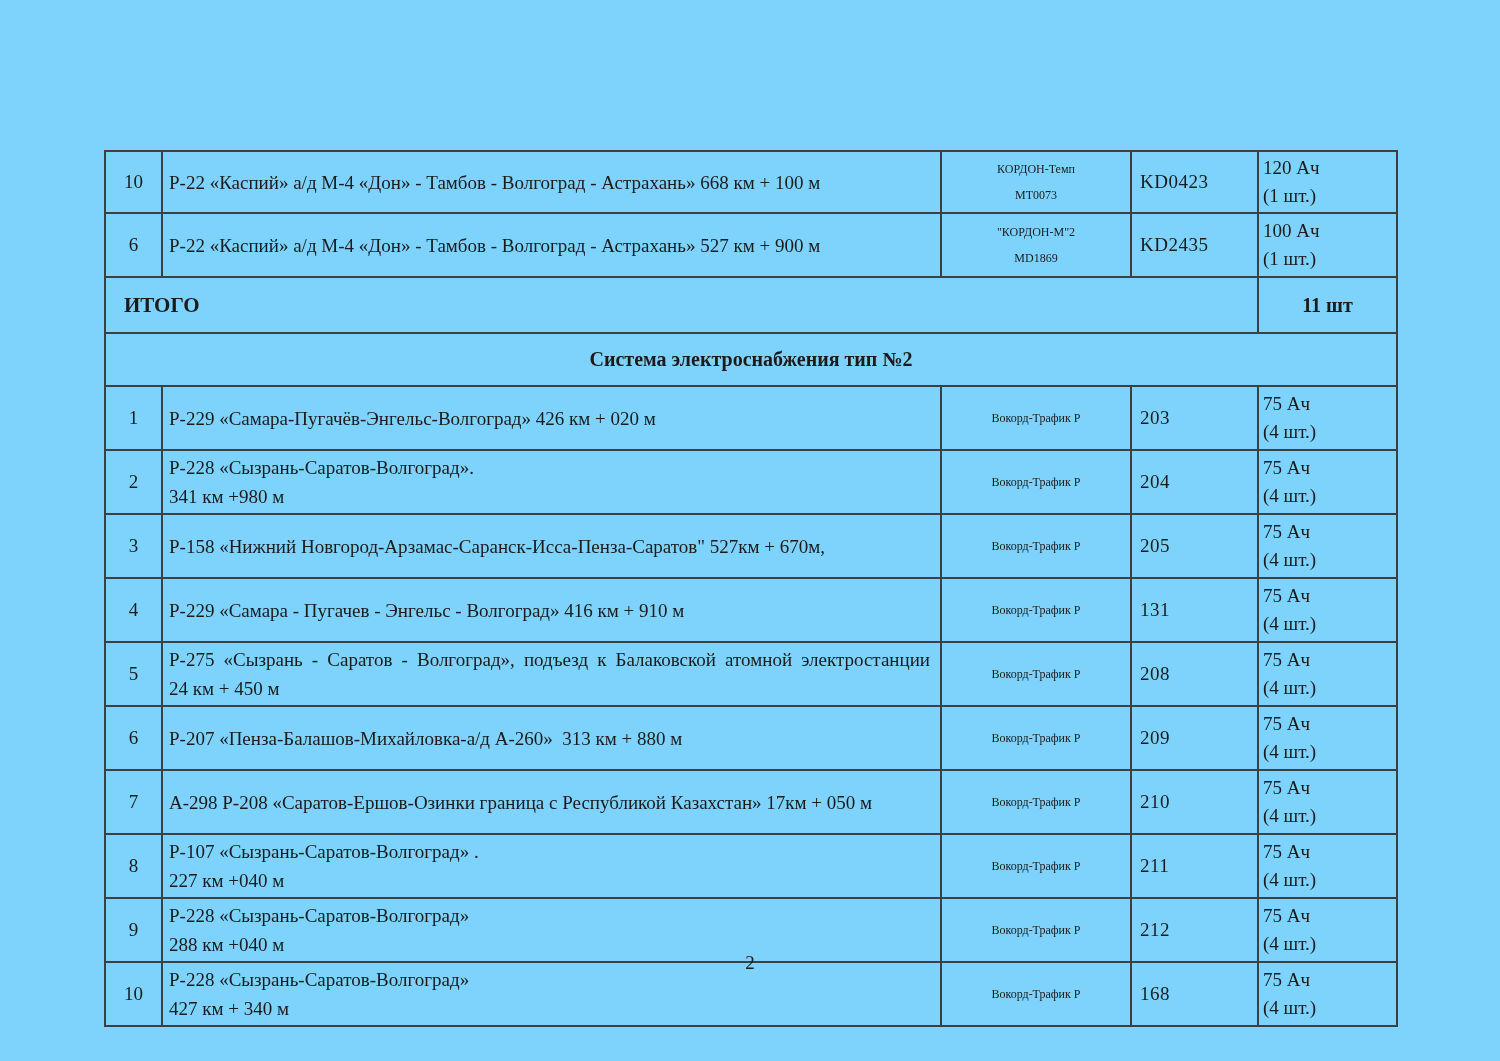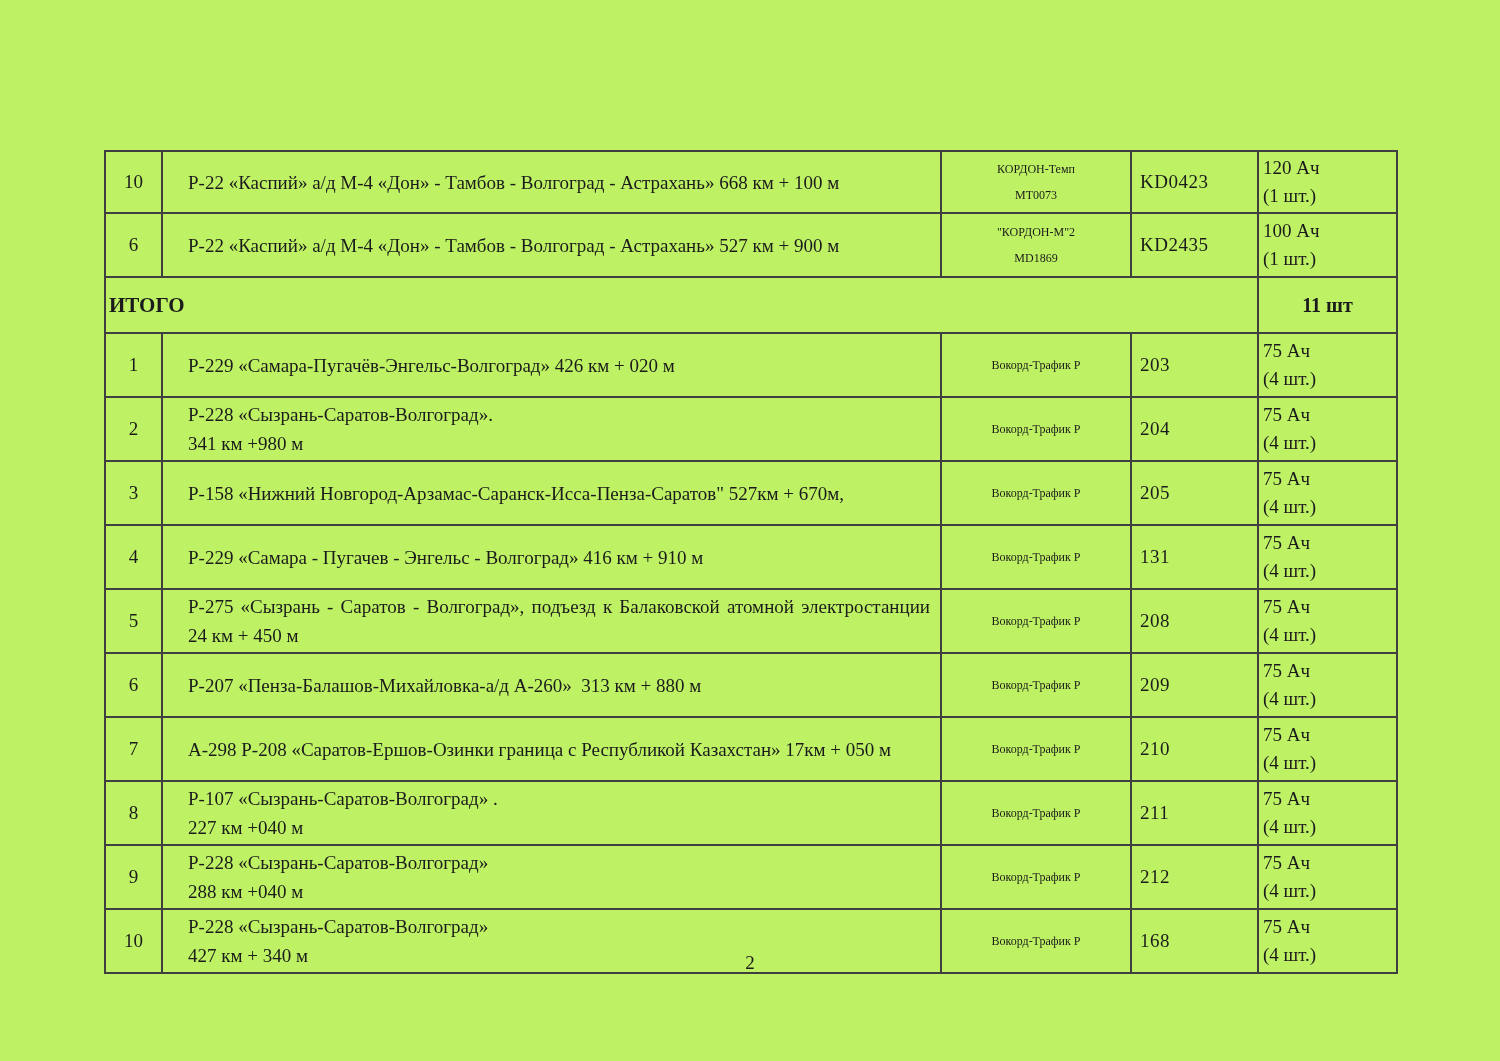--- a/index.html
+++ b/index.html
@@ -4,21 +4,21 @@
 <style>
   html, body {
     margin: 0;
     padding: 0;
     background: #ffffff;
   }
   .page {
     position: relative;
     width: 1500px;
     height: 1061px;
-    background: #bef264;
+    background: #7dd3fc;
     font-family: "Liberation Serif", serif;
     color: #1b1b1b;
     overflow: hidden;
   }
   table.doc-table {
     position: absolute;
     left: 104px;
     top: 150px;
     width: 1292px;
     border-collapse: collapse;
@@ -29,27 +29,27 @@
     vertical-align: middle;
     font-size: 19px;
     padding: 2px 8px;
     overflow: hidden;
   }
   tr.h55 td { height: 55px; }
   tr.h58 td { height: 58px; }
   tr.h50 td { height: 50px; }
   tr.h47 td { height: 47px; }
   .c-num  { text-align: center; padding: 2px 2px; }
-  .c-desc { text-align: left; line-height: 29px; padding: 2px 10px 2px 25px; }
+  .c-desc { text-align: left; line-height: 29px; padding: 2px 10px 2px 6px; }
   .c-desc .line { min-height: 0; }
   .jfull  { text-align: justify; text-align-last: justify; }
   .c-dev  { text-align: center; white-space: pre-line; font-size: 12px; line-height: 26px; padding: 2px 4px; }
   .c-code { text-align: left; letter-spacing: 0.5px; }
   .c-batt { text-align: left; white-space: pre-line; line-height: 28px; padding: 2px 4px; border-radius: 11px; }
-  .total-label { font-weight: bold; font-size: 21px; padding-left: 3px; }
+  .total-label { font-weight: bold; font-size: 21px; padding-left: 18px; }
   .total-value { font-weight: bold; font-size: 20px; text-align: center; white-space: nowrap; }
   .section-title { font-weight: bold; font-size: 20px; text-align: center; }
   .pageno {
     position: absolute;
     top: 952px;
     left: 0;
     width: 100%;
     text-align: center;
     font-size: 19px;
   }
@@ -89,20 +89,23 @@
       <td class="c-code">KD2435</td>
       <td class="c-batt">100 Ач
 (1 шт.)</td>
     </tr>
 
     <tr class="h50">
       <td class="total-label" colspan="4">ИТОГО</td>
       <td class="total-value">11 шт</td>
     </tr>
 
+    <tr class="h47">
+      <td class="section-title" colspan="5">Система электроснабжения тип №2</td>
+    </tr>
 
     <tr class="h58">
       <td class="c-num">1</td>
       <td class="c-desc">
         <div class="line">Р-229 «Самара-Пугачёв-Энгельс-Волгоград» 426 км + 020 м</div>
         <div class="line"></div>
       </td>
       <td class="c-dev">Вокорд-Трафик Р</td>
       <td class="c-code">203</td>
       <td class="c-batt">75 Ач

